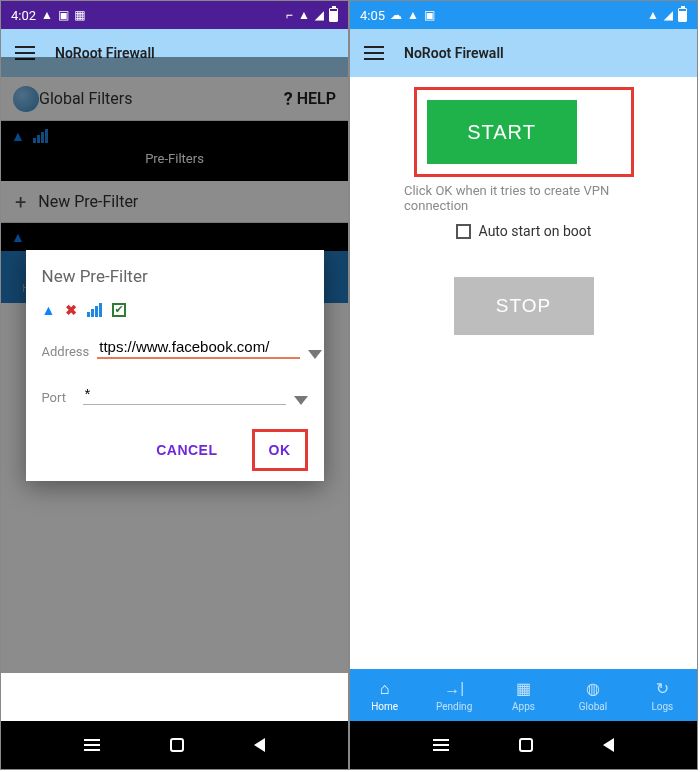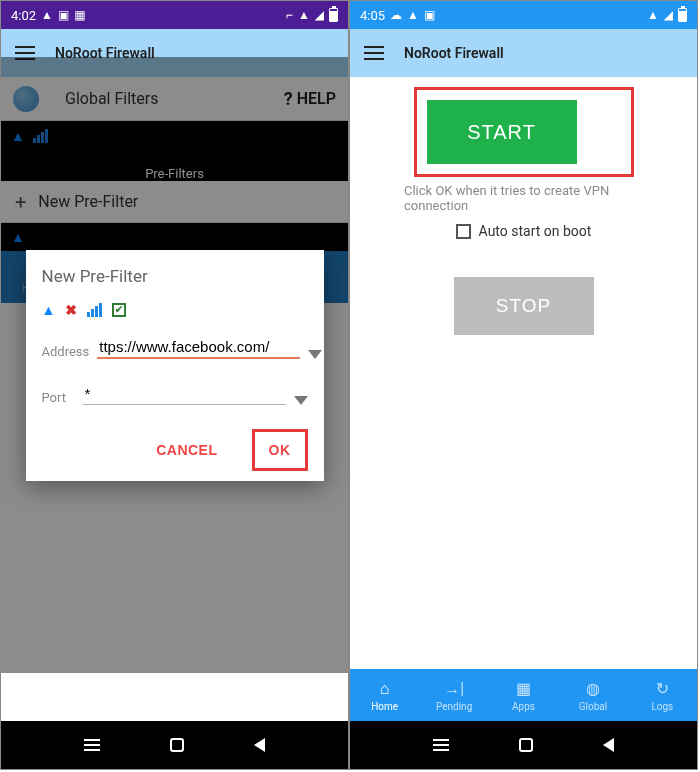--- a/index.html
+++ b/index.html
@@ -49,28 +49,28 @@
     height: 48px;
     display: flex;
     align-items: center;
     padding: 0 14px;
     gap: 20px;
   }
   .hamburger { width: 20px; display: flex; flex-direction: column; gap: 4px; cursor:pointer; }
   .hamburger span { height: 2px; background: #222; }
   .apptitle { font-size: 14px; font-weight: 600; color: #222; }
   
-  .screen1-stack .section-header { height:44px; display:flex; align-items:center; padding:0 12px; gap:26px; background:#fff; border-bottom:1px solid #ddd; }
+  .screen1-stack .section-header { height:44px; display:flex; align-items:center; padding:0 12px; gap:0; background:#fff; border-bottom:1px solid #ddd; }
   .globe {
     width: 26px; height: 26px; border-radius: 50%; background: radial-gradient(circle at 35% 35%, #8ec7f0, #3a8cc7);
   }
   .help { margin-left:auto; font-weight:600; color:#222; display:flex; align-items:center; gap:4px;}
   .help .q { font-size:18px; font-weight:700;}
   .tab-prefilters {
-    background:#000; color:#fff; height:30px; display:flex; align-items:flex-end; justify-content:center; font-size:13px;
+    background:#000; color:#fff; height:30px; display:flex; align-items:flex-start; justify-content:center; font-size:13px;
   }
   .signal-strip { background:#000; height:30px; display:flex; align-items:center; padding:0 10px; gap:8px; }
   .wifi { font-size:14px; color:#0a84ff; }
   .bars { display:flex; align-items:flex-end; gap:1px; }
   .bars span{ width:3px; background:#1e88e5; }
   .bars span:nth-child(1){height:5px}.bars span:nth-child(2){height:8px}.bars span:nth-child(3){height:11px}.bars span:nth-child(4){height:14px}
   .new-prefilter-row {
     background:#fff; height:42px; display:flex; align-items:center; padding:0 14px; gap:12px; border-bottom:1px solid #ddd;
   }
   .plus{font-size:20px; color:#555;}
@@ -91,21 +91,21 @@
   .check-green { width:14px; height:14px; border:2px solid #2e7d32; display:inline-flex; align-items:center; justify-content:center; color:#2e7d32; font-size:11px;}
   .field-row { display:flex; align-items:flex-end; gap:8px; margin-bottom:24px; }
   .field-label { font-size:13px; color:#888; width:52px; }
   .underline-input {
     flex:1; border:none; border-bottom:1px solid #b0b0b0; font-size:15px; padding:2px;
     outline:none;
   }
   .underline-input.red { border-bottom:2px solid #e57b59; }
   .dd-arrow { width:0;height:0;border-left:7px solid transparent;border-right:7px solid transparent;border-top:9px solid #777; }
   .dialog-actions { display:flex; justify-content:flex-end; gap:20px; margin-top:6px; }
-  .dlg-btn { color:#ef4444; font-weight:700; font-size:14px; letter-spacing:.5px; background:none;border:none; padding:10px 14px; cursor:pointer;}
+  .dlg-btn { color:#6d28d9; font-weight:700; font-size:14px; letter-spacing:.5px; background:none;border:none; padding:10px 14px; cursor:pointer;}
   .red-highlight { border:3px solid #e53935; }
   
   .bottomnav {
     background:#2196f3; height:52px; display:flex;
   }
   .bottomnav.dim { filter: brightness(.85) saturate(.9); }
   .bni { flex:1; display:flex; flex-direction:column; align-items:center; justify-content:center; color:#bfe1fb; font-size:10px; gap:3px; }
   .bni.active { color:#fff; }
   .bni-icon { font-size:16px; }
   

